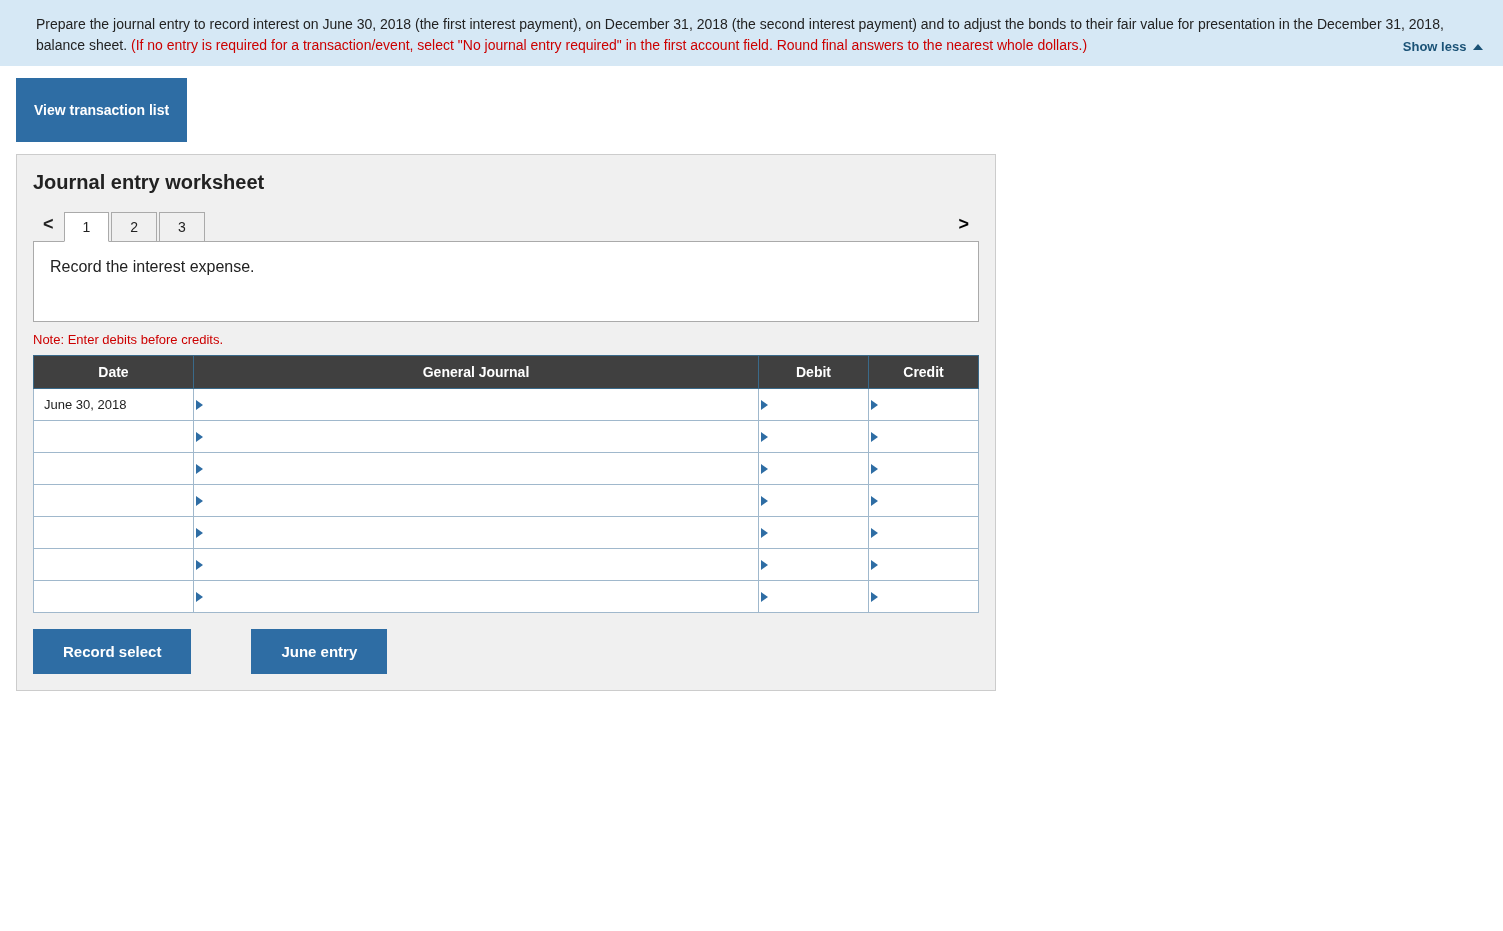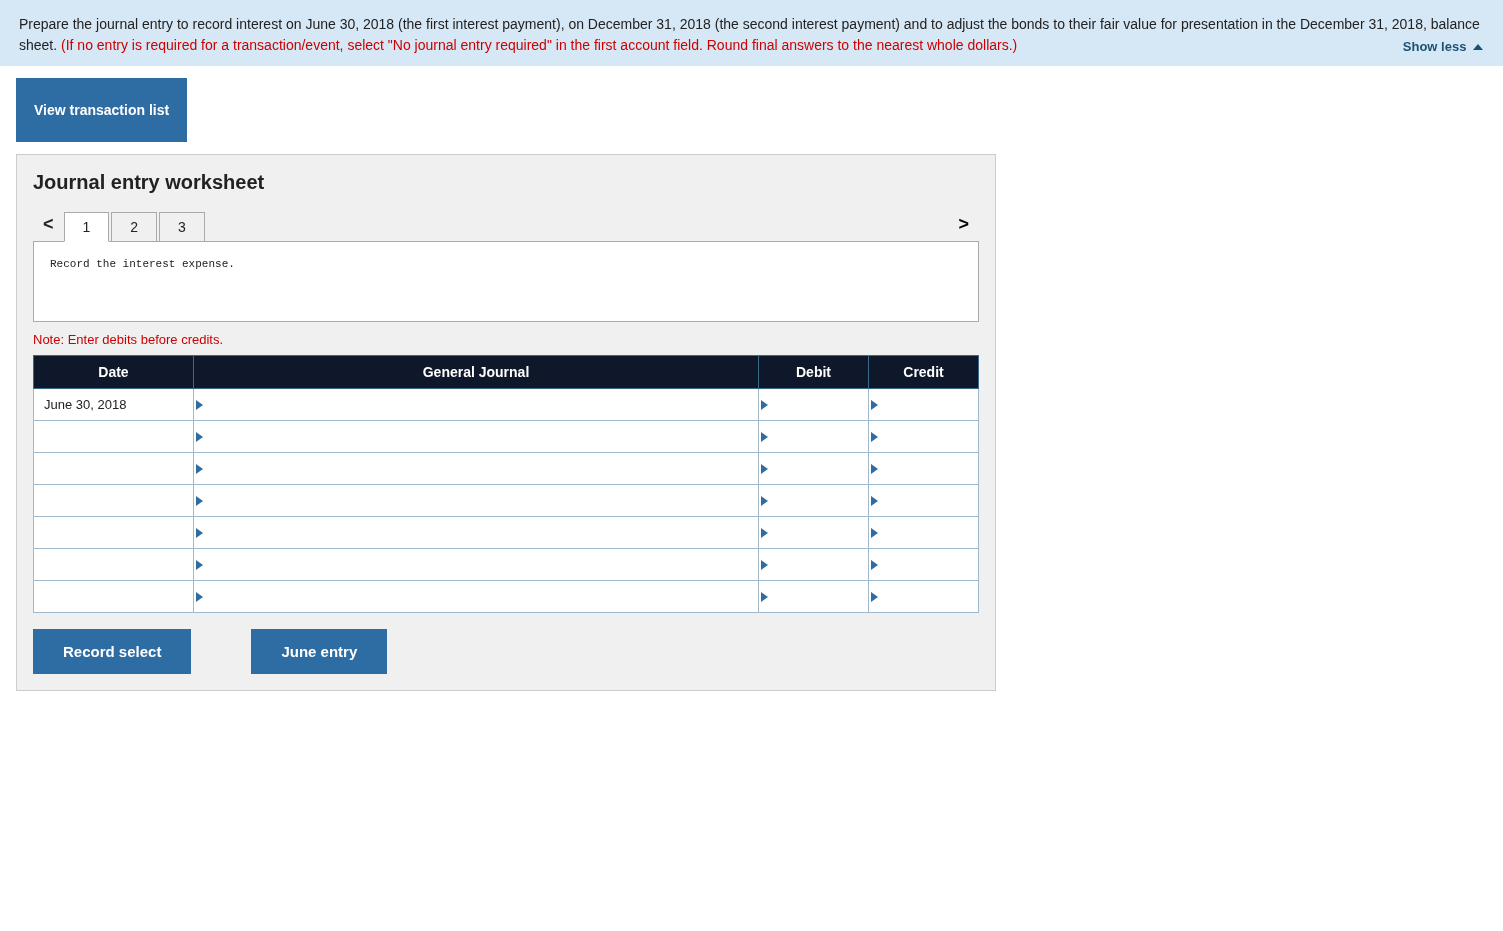--- a/index.html
+++ b/index.html
@@ -5,21 +5,21 @@
     * { box-sizing: border-box; margin: 0; padding: 0; }
     body {
       font-family: Arial, sans-serif;
       font-size: 14px;
       background: #fff;
       color: #222;
     }
 
     .instruction-banner {
       background: #d6e8f5;
-      padding: 14px 20px 10px 19px;
+      padding: 14px 20px 10px 36px;
       line-height: 1.5;
       position: relative;
     }
     .instruction-banner .red-text {
       color: #cc0000;
     }
     .show-less {
       position: absolute;
       right: 20px;
       bottom: 10px;
@@ -112,38 +112,37 @@
 
     .tab-content {
       background: #fff;
       border: 1px solid #aaa;
       border-top: none;
       padding: 16px;
       min-height: 80px;
       margin-bottom: 10px;
     }
     .tab-content p {
-      font-size: 11px;
-      font-family: Liberation Mono, monospace;
+      font-size: 16px;
     }
 
     .note-text {
       color: #cc0000;
       font-size: 13px;
       margin-bottom: 8px;
     }
 
     .journal-table {
       width: 100%;
       border-collapse: collapse;
       margin-bottom: 16px;
     }
 
     .journal-table thead tr {
-      background: #0f172a;
+      background: #404040;
       color: #fff;
     }
     .journal-table thead th {
       padding: 8px 10px;
       text-align: center;
       font-weight: bold;
       font-size: 14px;
       border: 1px solid #3a6a8a;
     }
 

